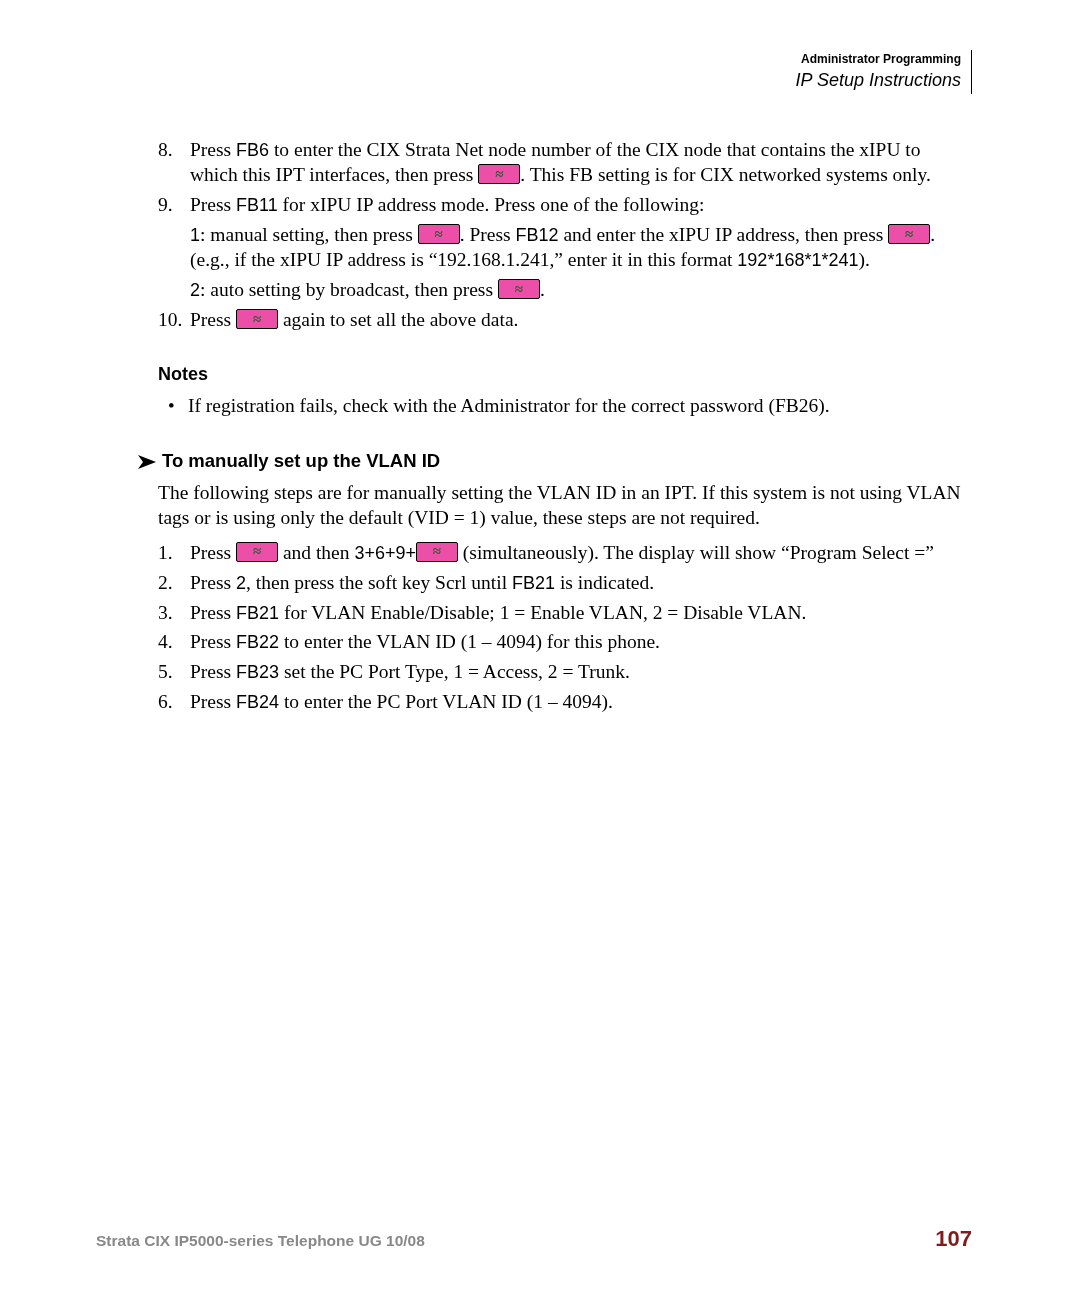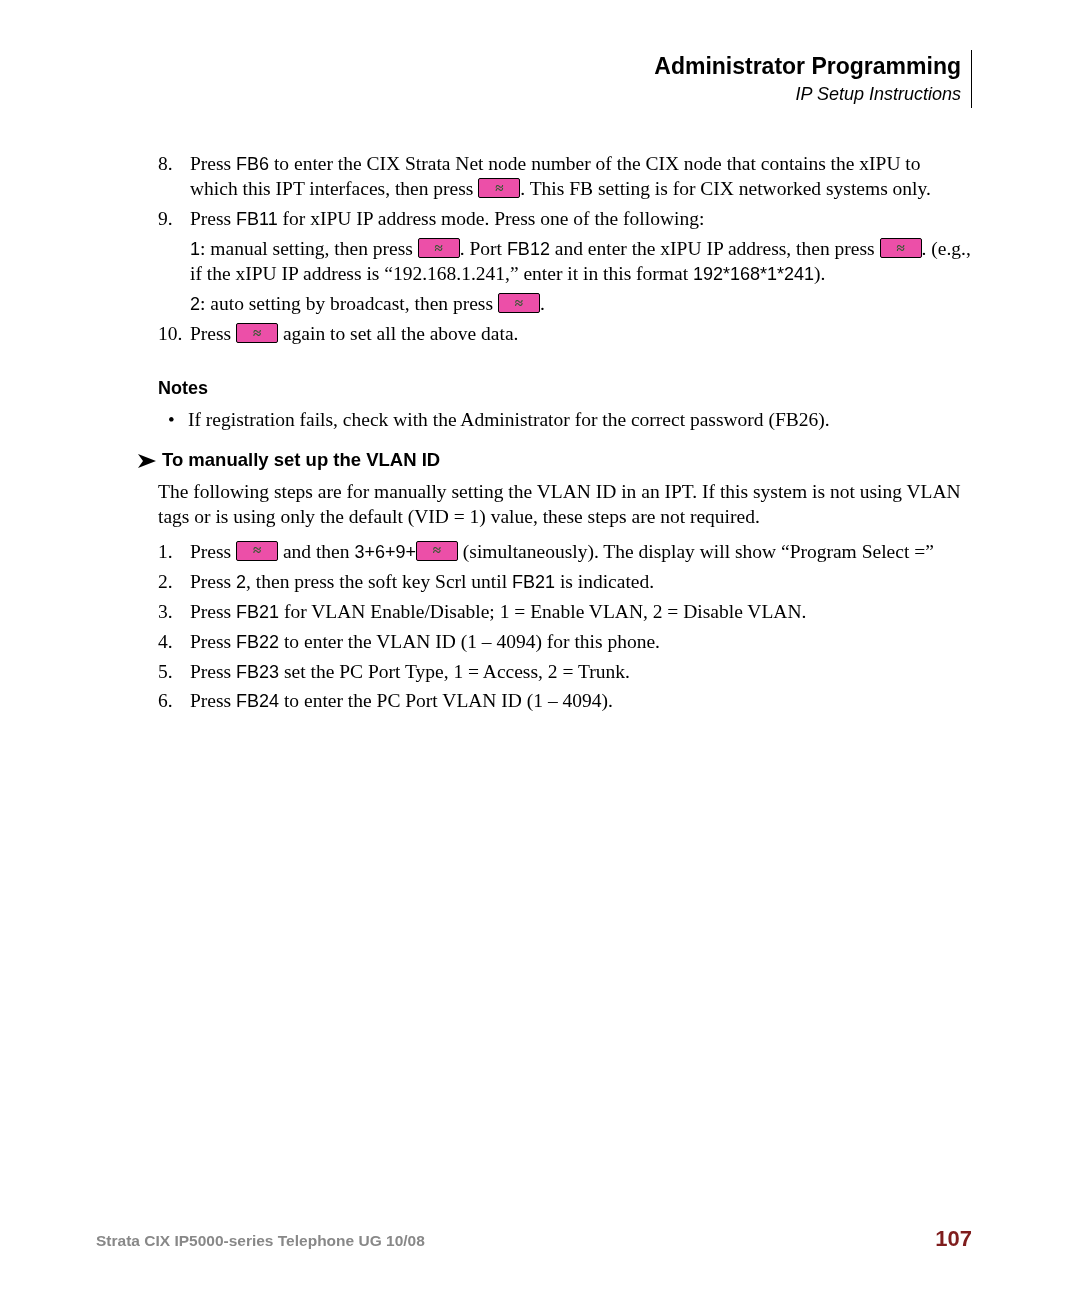--- a/index.html
+++ b/index.html
@@ -22,21 +22,21 @@
     text-align: right;
     font-family: Helvetica, Arial, sans-serif;
     margin-bottom: 44px;
     padding-right: 10px;
     border-right: 1.8px solid #000;
     padding-top: 2px;
     padding-bottom: 2px;
   }
   .header-title {
     font-weight: bold;
-    font-size: 23px;
+    font-size: 12px;
   }
   .header-sub {
     font-style: italic;
     font-size: 18px;
     margin-top: 2px;
   }
   .content {
     padding-left: 50px;
   }
   ol.main {
@@ -108,21 +108,21 @@
     top: 0;
     font-size: 19px;
   }
   .link {
     color: #d11a1a;
   }
   .proc-heading {
     font-family: Helvetica, Arial, sans-serif;
     font-weight: bold;
     font-size: 18.5px;
-    margin-top: 15px;
+    margin-top: 30px;
     margin-bottom: 8px;
     position: relative;
     padding-left: 0;
     margin-left: -20px;
   }
   .arrow {
     display: inline-block;
     vertical-align: -2px;
     margin-right: 6px;
   }
@@ -183,21 +183,21 @@
       <li>
         <span class="num">8.</span>
         <span>Press </span><span class="sans">FB6</span><span> to enter the CIX Strata Net node number of the CIX node that contains the xIPU to which this IPT interfaces, then press </span><span class="btn"></span><span>. This FB setting is for CIX networked systems only.</span>
       </li>
 
       <li>
         <span class="num">9.</span>
         <span>Press </span><span class="sans">FB11</span><span> for xIPU IP address mode. Press one of the following:</span>
 
         <div class="sub">
-          <span class="sans">1</span><span>: manual setting, then press </span><span class="btn"></span><span>. Port </span><span class="sans">FB12</span><span> and enter the xIPU IP address, then press </span><span class="btn"></span><span>. (e.g., if the xIPU IP address is “192.168.1.241,” enter it in this format </span><span class="sans">192*168*1*241</span><span>).</span>
+          <span class="sans">1</span><span>: manual setting, then press </span><span class="btn"></span><span>. Press </span><span class="sans">FB12</span><span> and enter the xIPU IP address, then press </span><span class="btn"></span><span>. (e.g., if the xIPU IP address is “192.168.1.241,” enter it in this format </span><span class="sans">192*168*1*241</span><span>).</span>
         </div>
 
         <div class="sub">
           <span class="sans">2</span><span>: auto setting by broadcast, then press </span><span class="btn"></span><span>.</span>
         </div>
       </li>
 
       <li>
         <span class="num">10.</span>
         <span>Press </span><span class="btn"></span><span> again to set all the above data.</span>

